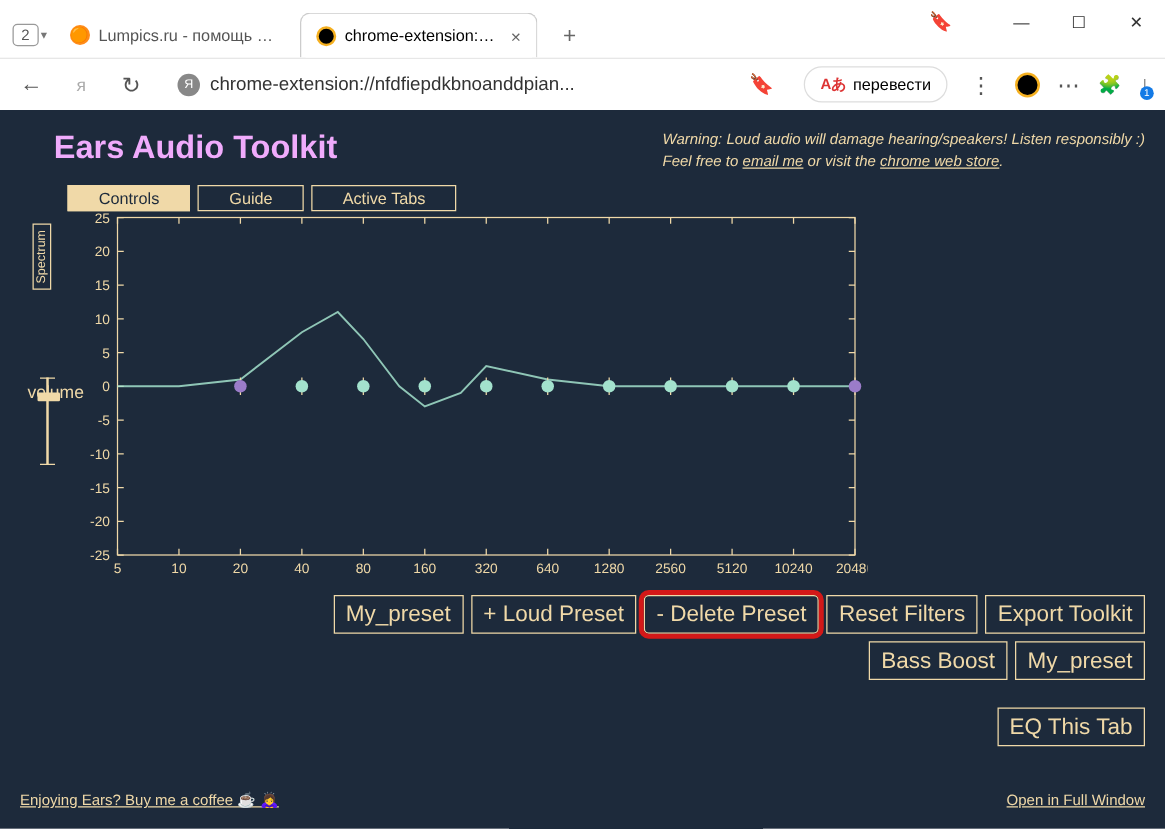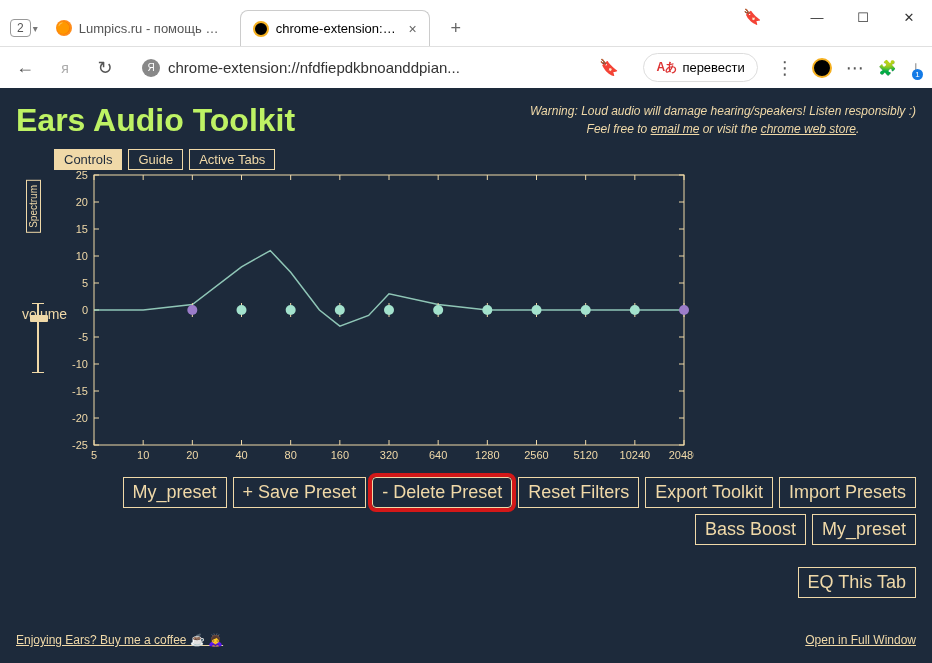--- a/index.html
+++ b/index.html
@@ -35,26 +35,26 @@
 .ext-dots { font-size: 18px; color: #555; padding: 0 4px; }
 .ext-icon { width: 20px; height: 20px; border-radius: 50%; background: #000; border: 2px solid #f5b020; }
 .more-dots { font-size: 18px; color: #555; letter-spacing: 1px; }
 .ext-puzzle { font-size: 15px; color: #666; }
 .dl-icon { font-size: 17px; color: #555; position: relative; }
 .dl-badge { position: absolute; bottom: -2px; right: -3px; width: 11px; height: 11px; border-radius: 50%; background: #137ae6; color: #fff; font-size: 8px; display: flex; align-items: center; justify-content: center; }
 
 
 .app { background: #1d2a3b; height: 575px; color: #f0d9a8; padding: 14px 16px; position: relative; font-family: Arial, sans-serif; }
 .app-header { display: flex; justify-content: space-between; align-items: flex-start; margin-bottom: 10px; }
-.app-title { font-size: 32px; font-weight: bold; color: #bef264; }
-.app-warn { text-align: center; font-size: 12px; font-style: italic; color: #f0d9a8; line-height: 1.5; }
+.app-title { font-size: 26px; font-weight: bold; color: #f0abfc; margin-left: 27px; }
+.app-warn { text-align: left; font-size: 12px; font-style: italic; color: #f0d9a8; line-height: 1.5; }
 .app-warn a { color: #f0d9a8; text-decoration: underline; }
 
 .tabs-row { display: flex; gap: 6px; margin-left: 38px; margin-bottom: 0; }
-.eq-tab { border: 1px solid #f0d9a8; padding: 2px 9px; font-size: 13px; color: #f0d9a8; }
+.eq-tab { border: 1px solid #f0d9a8; padding: 2px 24px; font-size: 13px; color: #f0d9a8; }
 .eq-tab.active { background: #f0d9a8; color: #1d2a3b; }
 
 .chart-wrap { position: relative; margin-top: 0; }
 .spectrum-label { position: absolute; left: 10px; top: 10px; writing-mode: vertical-rl; transform: rotate(180deg); font-size: 10px; border: 1px solid #f0d9a8; padding: 4px 1px; color: #f0d9a8; }
 .volume-label { position: absolute; left: 6px; top: 136px; font-size: 14px; color: #f0d9a8; }
 .volume-slider { position: absolute; left: 21px; top: 133px; width: 2px; height: 70px; background: #f0d9a8; }
 .volume-slider::before, .volume-slider::after { content: ''; position: absolute; left: -5px; width: 12px; height: 1px; background: #f0d9a8; }
 .volume-slider::before { top: 0; }
 .volume-slider::after { bottom: 0; }
 .volume-thumb { position: absolute; left: 14px; top: 145px; width: 18px; height: 7px; background: #f0d9a8; border-radius: 1px; }
@@ -232,25 +232,24 @@
         <circle cx="482.49999999999994" cy="140" r="5" fill="#a3e2cd"></circle>
         <circle cx="531.6666666666666" cy="140" r="5" fill="#a3e2cd"></circle>
         <circle cx="580.8333333333333" cy="140" r="5" fill="#a3e2cd"></circle>
         <circle cx="138.33333333333331" cy="140" r="5" fill="#9b7cc9"></circle>
         <circle cx="630" cy="140" r="5" fill="#9b7cc9"></circle>
       </svg>
   </div>
 
   <div class="btn-row" style="margin-right:0;">
     <button class="eq-btn">My_preset</button>
-    <button class="eq-btn">+ Save Preset</button>
+    <button class="eq-btn">+ Loud Preset</button>
     <button class="eq-btn highlight">- Delete Preset</button>
     <button class="eq-btn">Reset Filters</button>
     <button class="eq-btn">Export Toolkit</button>
-    <button class="eq-btn">Import Presets</button>
   </div>
   <div class="btn-row" style="margin-top:6px;">
     <button class="eq-btn">Bass Boost</button>
     <button class="eq-btn">My_preset</button>
   </div>
   <div class="btn-row center">
     <button class="eq-btn">EQ This Tab</button>
   </div>
 
   <div class="footer">

